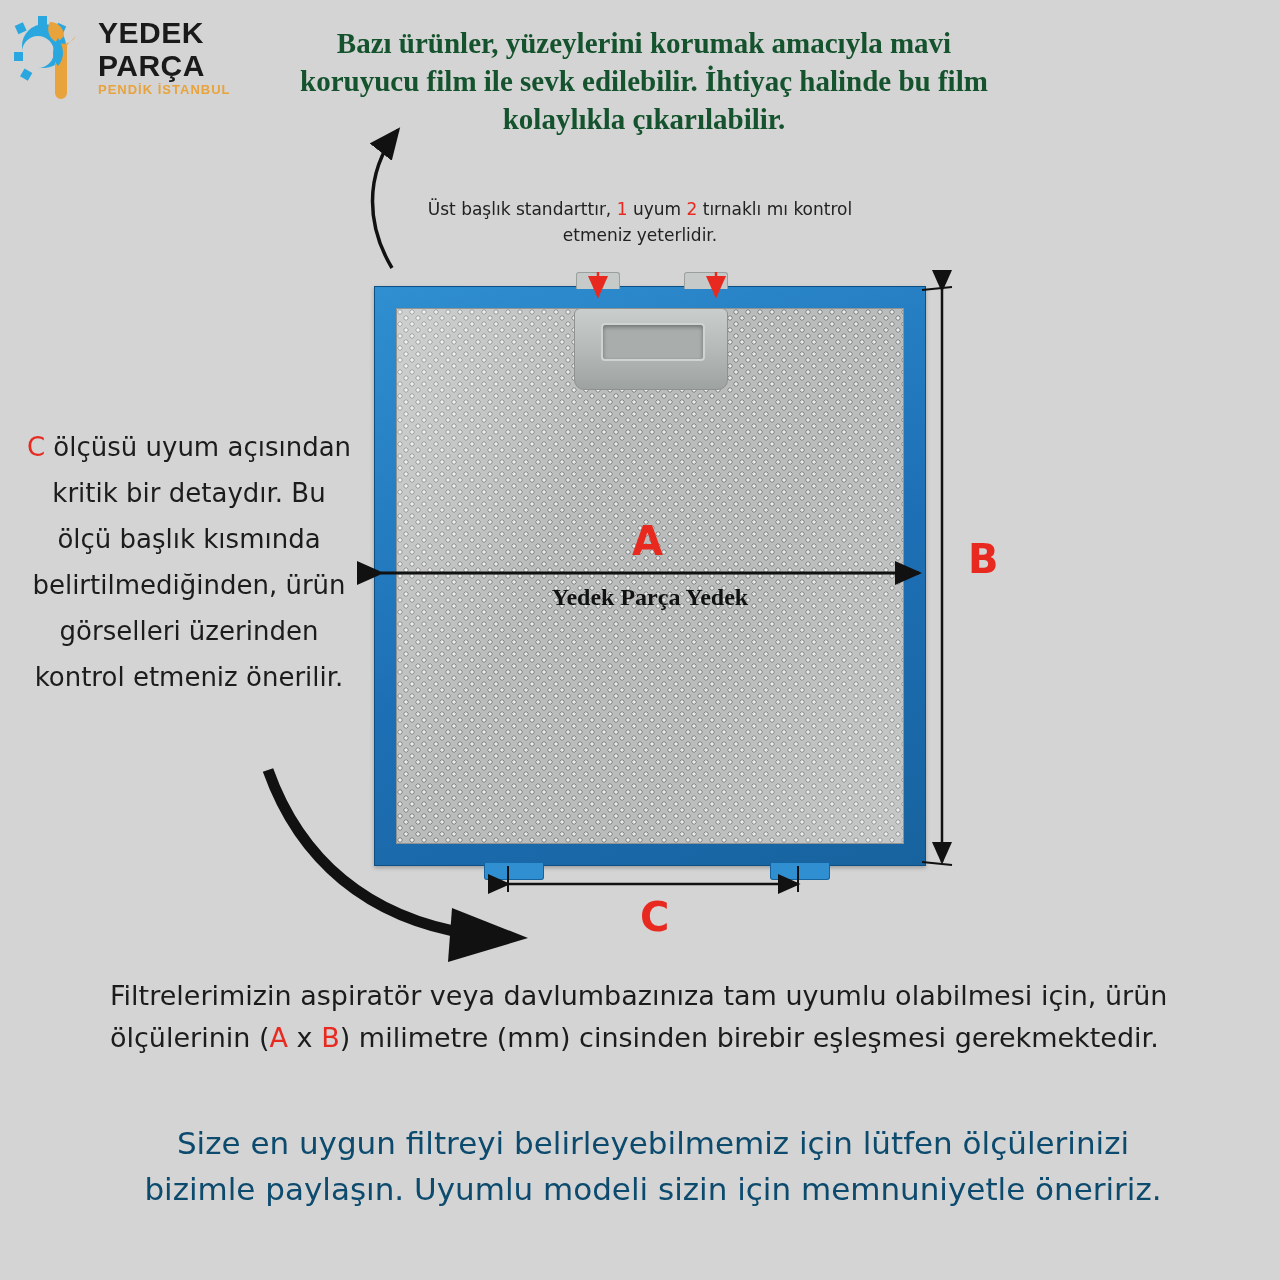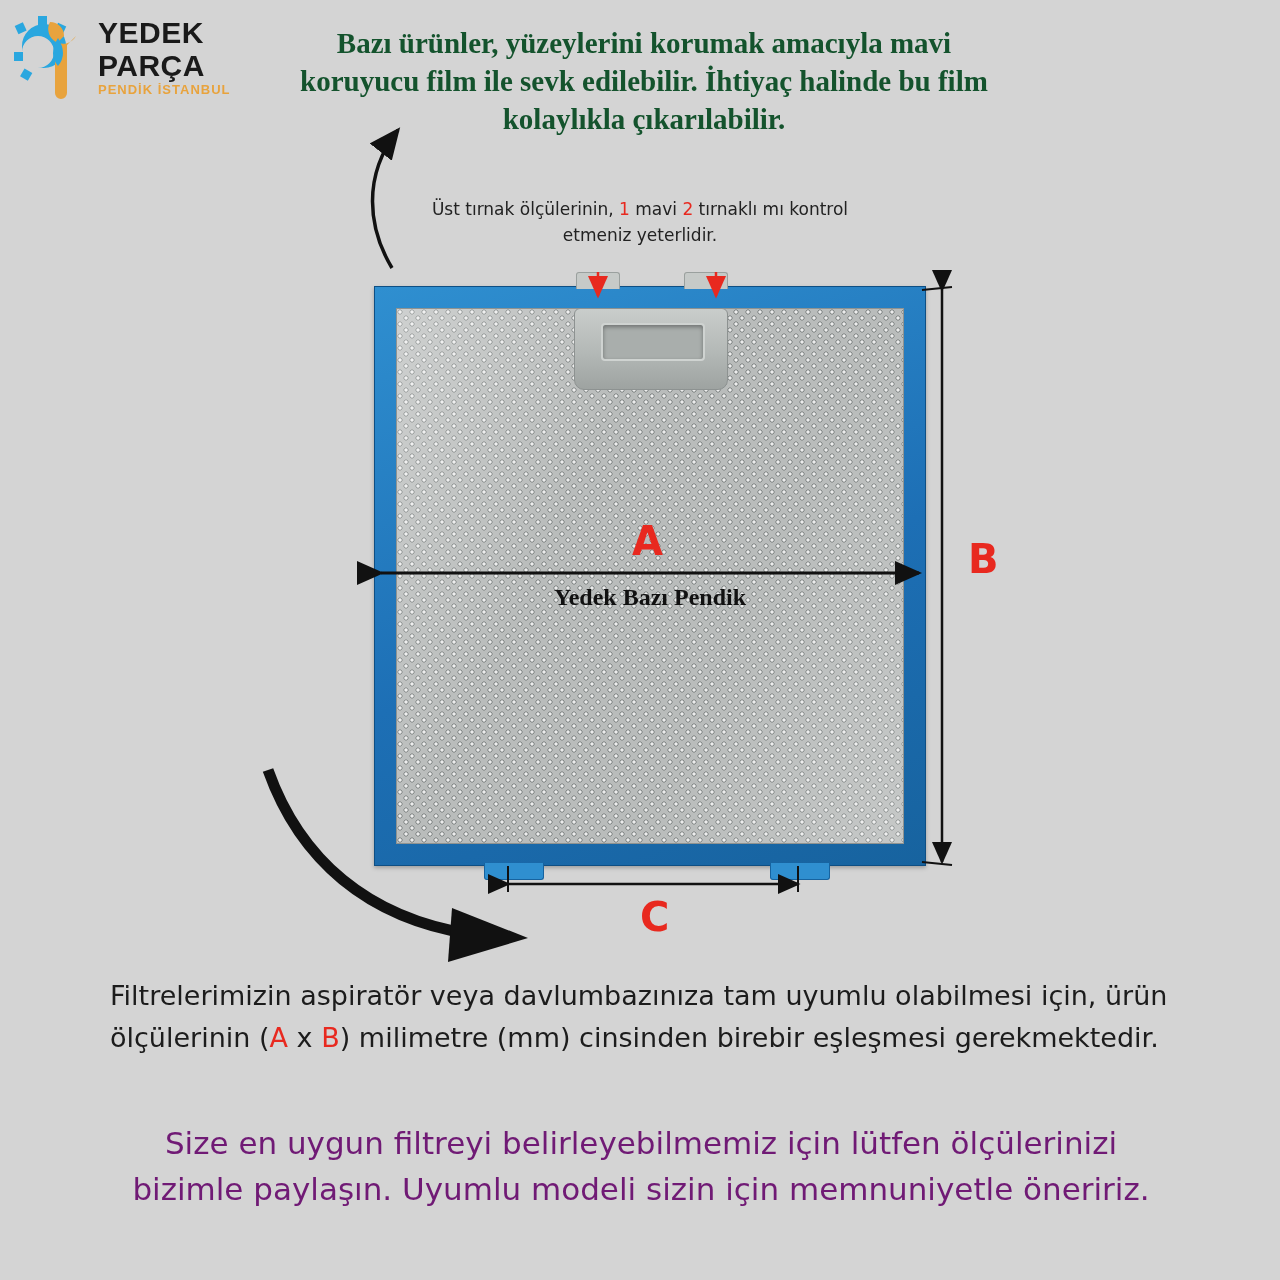--- a/index.html
+++ b/index.html
@@ -110,28 +110,28 @@
     text-align: left;
     font-family: "DejaVu Sans", sans-serif;
     font-size: 27px;
     line-height: 42px;
     color: #1c1c1c;
   }
 
   
   .cta {
     position: absolute;
-    left: 106px;
+    left: 118px;
     top: 1120px;
     width: 1070px;
     text-align: center;
     font-family: "DejaVu Sans", sans-serif;
     font-size: 31px;
     line-height: 46px;
-    color: #701a75;
+    color: #0c4a6e;
   }
 
   
   .filter {
     position: absolute;
     left: 374px;
     top: 286px;
     width: 552px;
     height: 580px;
   }
@@ -270,37 +270,40 @@
     <div class="logo-text">
       <div class="logo-line">YEDEK</div>
       <div class="logo-line">PARÇA</div>
       <div class="logo-sub">PENDİK İSTANBUL</div>
     </div>
   </div>
 
   <div class="headline">Bazı ürünler, yüzeylerini korumak amacıyla mavi koruyucu film ile sevk edilebilir. İhtiyaç halinde bu film kolaylıkla çıkarılabilir.</div>
 
   <div class="tirnak-note">
-    <span>Üst tırnak ölçülerinin, </span><span class="red">1</span><span> mavi </span><span class="red">2</span><span> tırnaklı mı kontrol etmeniz yeterlidir.</span>
-  </div>
-
+    <span>Üst başlık standarttır, </span><span class="red">1</span><span> uyum </span><span class="red">2</span><span> tırnaklı mı kontrol etmeniz yeterlidir.</span>
+  </div>
+
+  <div class="left-para">
+    <span class="red">C</span><span> ölçüsü uyum açısından kritik bir detaydır. Bu ölçü başlık kısmında belirtilmediğinden, ürün görselleri üzerinden kontrol etmeniz önerilir.</span>
+  </div>
 
   <div class="filter">
     <div class="filter-frame"></div>
     <div class="filter-mesh">
       <div class="mesh-sheen"></div>
     </div>
     <div class="tab-top t1"></div>
     <div class="tab-top t2"></div>
     <div class="tab-bot b1"></div>
     <div class="tab-bot b2"></div>
     <div class="handle">
       <div class="handle-slot"></div>
     </div>
-    <div class="brand-on-mesh">Yedek Bazı Pendik</div>
+    <div class="brand-on-mesh">Yedek Parça Yedek</div>
   </div>
 
   <div class="letter letter-a">A</div>
   <div class="letter letter-b">B</div>
   <div class="letter letter-c">C</div>
 
   <svg class="overlay">
     <defs>
       <marker id="ar" markerWidth="10" markerHeight="10" refX="8" refY="4" orient="auto">
         <path d="M0,0 L9,4 L0,8 z" fill="#111"></path>

